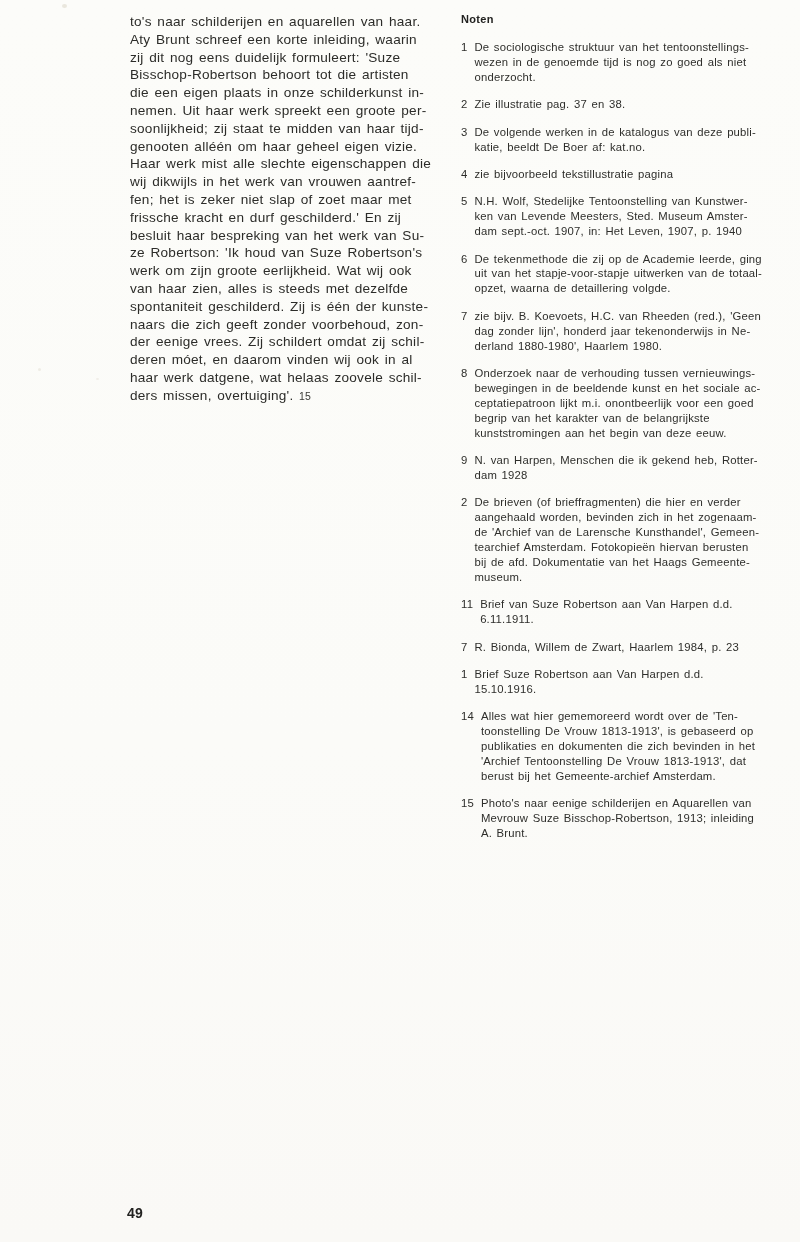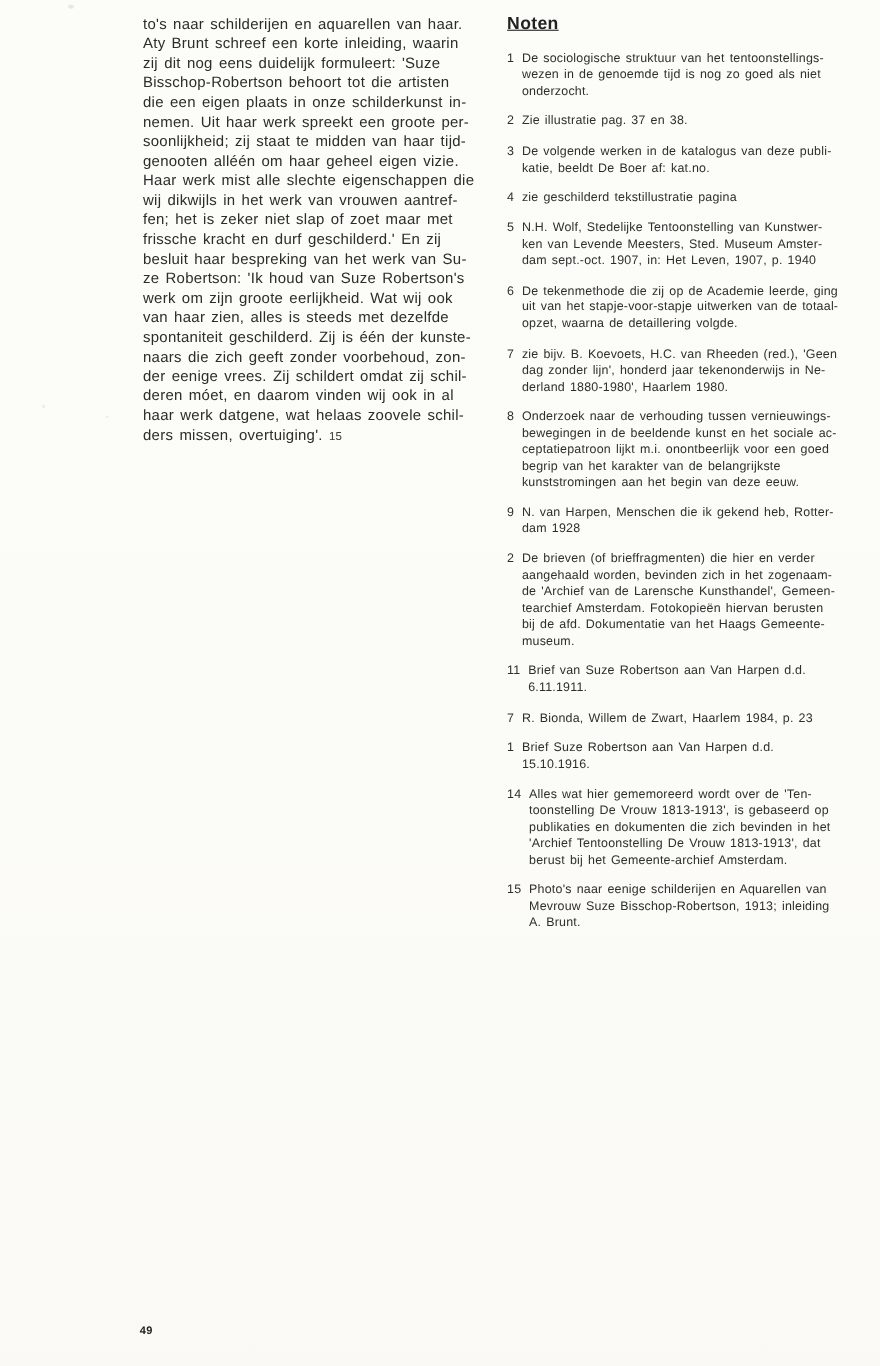--- a/index.html
+++ b/index.html
@@ -44,46 +44,45 @@
     color: #3a3a36;
   }
 
   .right-col {
     position: absolute;
     left: 461px;
     top: 13px;
     width: 332px;
   }
   .notes-heading {
-    font-size: 16px;
+    font-size: 11px;
     font-weight: bold;
     letter-spacing: 0.3px;
     color: #222220;
     margin: 0 0 15px 0;
-    text-decoration: underline;
   }
   .note-item {
     display: flex;
     align-items: flex-start;
     column-gap: 7px;
     margin-bottom: 12.5px;
     font-size: 11.3px;
     line-height: 14.9px;
     letter-spacing: 0.2px;
     word-spacing: 1.2px;
     color: #2e2e2b;
   }
   .note-num { flex: none; }
   .note-text { white-space: pre-line; }
 
   .page-number {
     position: absolute;
     left: 127px;
     top: 1205px;
-    font-size: 10px;
+    font-size: 14px;
     font-weight: bold;
     letter-spacing: 0.3px;
     color: #222220;
   }
 </style>
 </head>
 <body>
 
 <div class="page">
 
@@ -132,21 +131,21 @@
   </div>
 
   <div class="note-item">
     <span class="note-num">3</span>
     <span class="note-text">De volgende werken in de katalogus van deze publi-
 katie, beeldt De Boer af: kat.no.</span>
   </div>
 
   <div class="note-item">
     <span class="note-num">4</span>
-    <span class="note-text">zie geschilderd tekstillustratie pagina</span>
+    <span class="note-text">zie bijvoorbeeld tekstillustratie pagina</span>
   </div>
 
   <div class="note-item">
     <span class="note-num">5</span>
     <span class="note-text">N.H. Wolf, Stedelijke Tentoonstelling van Kunstwer-
 ken van Levende Meesters, Sted. Museum Amster-
 dam sept.-oct. 1907, in: Het Leven, 1907, p. 1940</span>
   </div>
 
   <div class="note-item">

